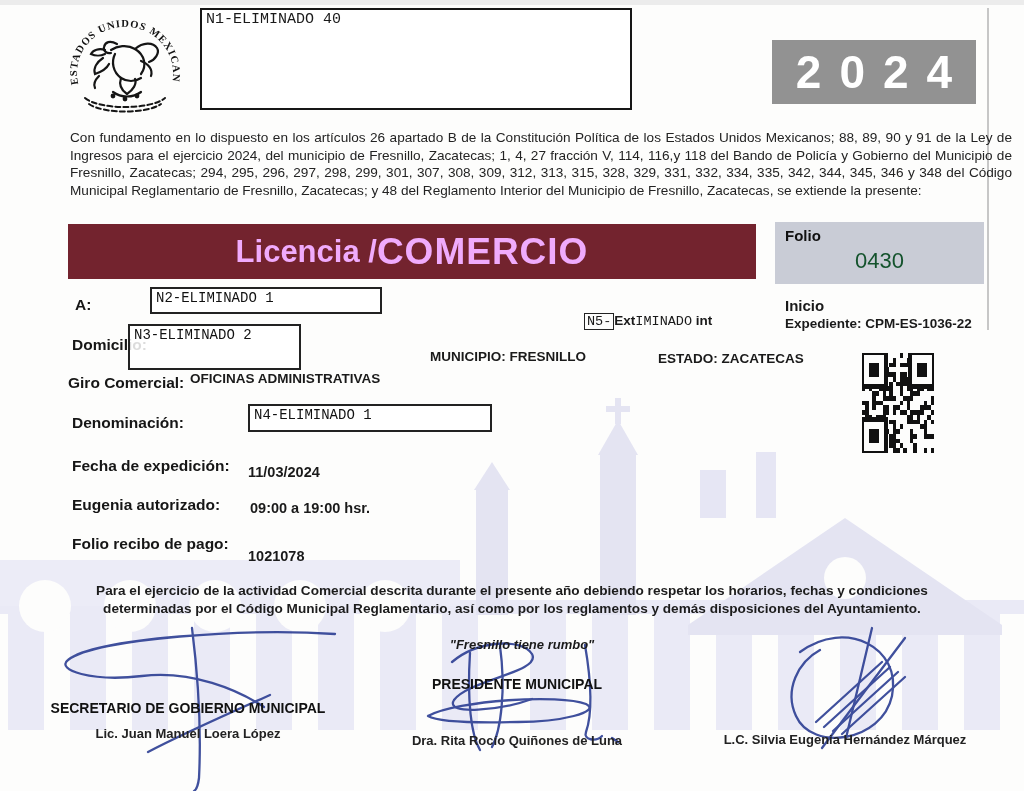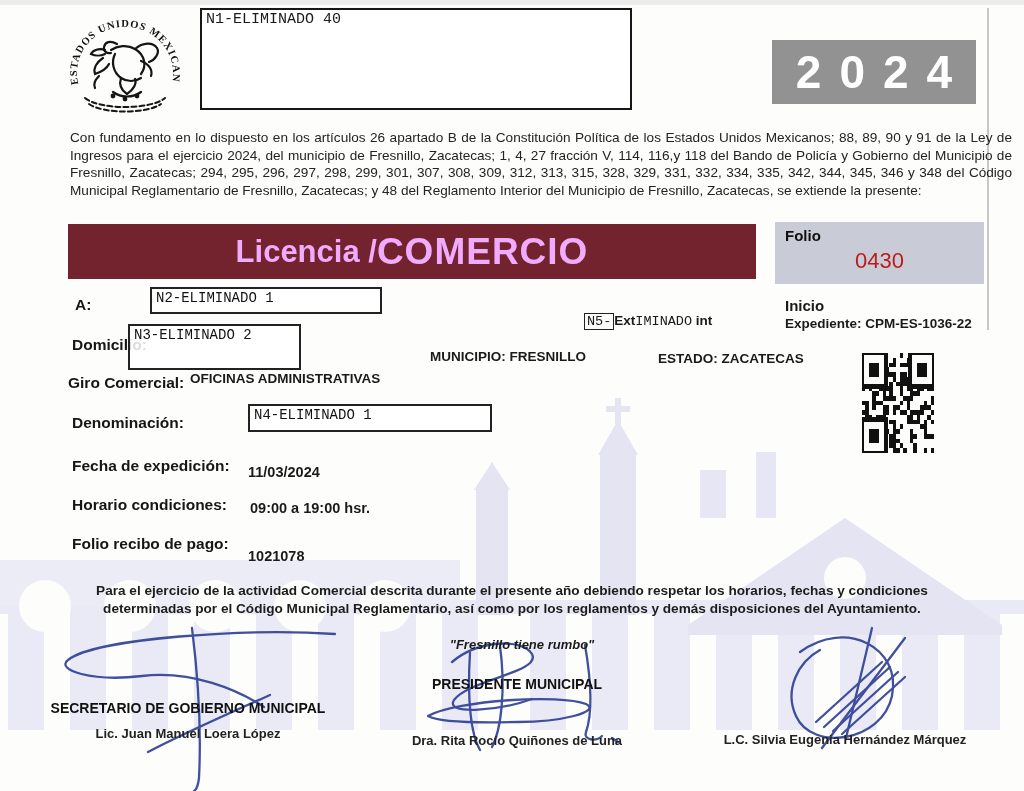--- a/index.html
+++ b/index.html
@@ -40,21 +40,21 @@
   .banner{
     left:68px;top:224px;width:688px;height:55px;background:#73232e;
     display:flex;align-items:center;justify-content:center;color:#f0abfc;
   }
   .banner .t1{font-size:31px;font-weight:700;}
   .banner .t2{font-size:37px;font-weight:800;letter-spacing:1px;}
   .foliobox{
     left:775px;top:222px;width:209px;height:62px;background:#c9ccd6;
   }
   .foliobox .flabel{position:absolute;left:10px;top:5px;font-size:15px;font-weight:bold;color:#111;}
-  .foliobox .fnum{position:absolute;left:0;right:0;top:26px;text-align:center;font-size:22px;color:#b91c1c;}
+  .foliobox .fnum{position:absolute;left:0;right:0;top:26px;text-align:center;font-size:22px;color:#14532d;}
   .inicio-l{left:785px;top:297px;font-size:15px;font-weight:bold;}
   .inicio-e{left:785px;top:316px;font-size:13.5px;font-weight:bold;}
   
   .lbl{font-size:15.5px;color:#161616;font-weight:600;}
   .mono{font-family:"Liberation Mono", monospace;font-size:14px;color:#111;}
   .rbox{border:2px solid #222;background:rgba(255,255,255,.85);box-sizing:border-box;padding:1px 4px;}
   .a-label{left:75px;top:296px;}
   .a-box{left:150px;top:287px;width:232px;height:27px;}
   .dom-label{left:72px;top:336px;}
   .dom-box{left:128px;top:324px;width:173px;height:46px;}
@@ -363,21 +363,21 @@
     </svg>
 
   <div class="abs lbl den-label z1">Denominación:</div>
   <div class="abs rbox mono den-box z1">
     <span>N4-ELIMINADO 1</span>
   </div>
 
   <div class="abs lbl fecha-label z1">Fecha de expedición:</div>
   <div class="abs fecha-val z1">11/03/2024</div>
 
-  <div class="abs lbl hor-label z1">Horario condiciones:</div>
+  <div class="abs lbl hor-label z1">Eugenia autorizado:</div>
   <div class="abs hor-val z1">09:00 a 19:00 hsr.</div>
 
   <div class="abs lbl fpago-label z1">Folio recibo de pago:</div>
   <div class="abs fpago-val z1">1021078</div>
 
   <div class="abs conditions z1">Para el ejercicio de la actividad Comercial descrita durante el presente año debiendo respetar los horarios, fechas y condiciones determinadas por el Código Municipal Reglamentario, así como por los reglamentos y demás disposiciones del Ayuntamiento.</div>
 
   <svg class="sig-svg" viewBox="0 0 1024 791">
     <g stroke="#2c3e93" fill="none" stroke-width="2.3" stroke-linecap="round" opacity="0.9">
 

